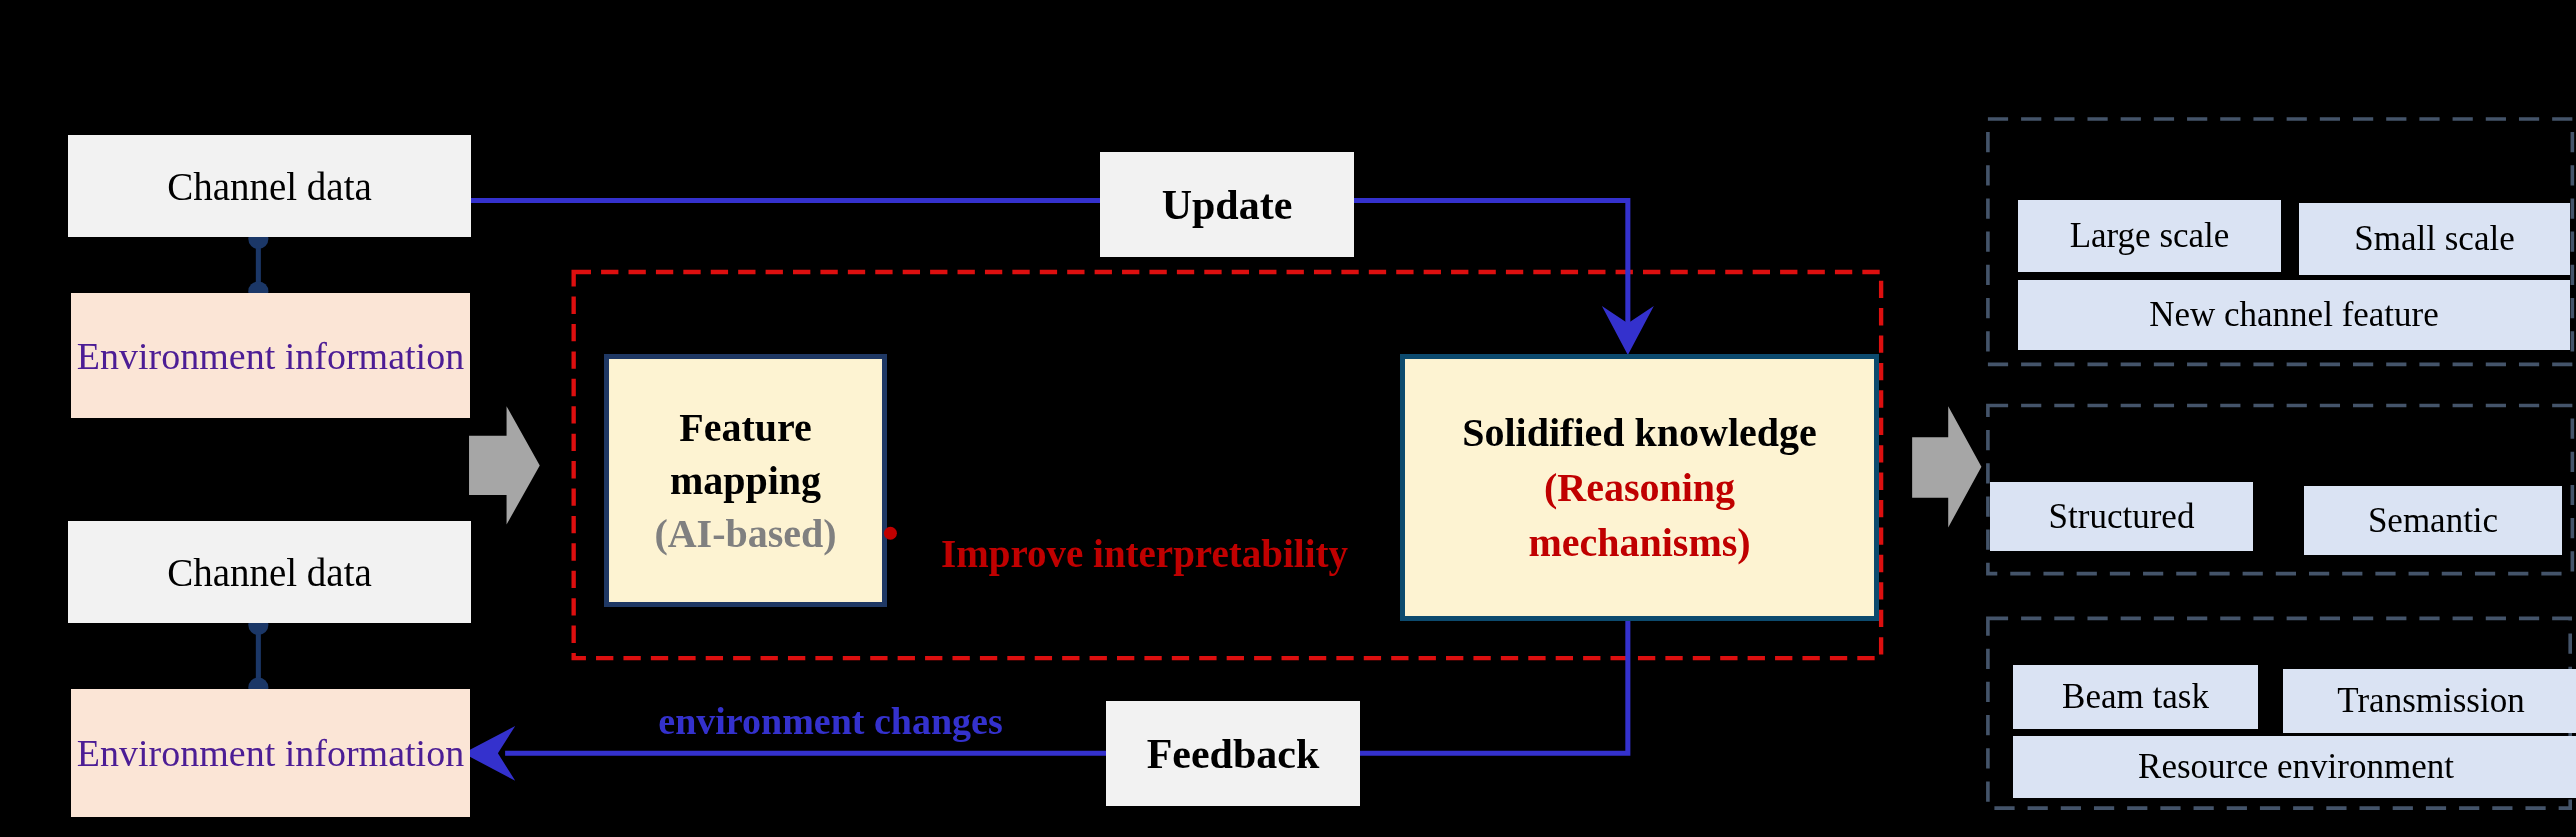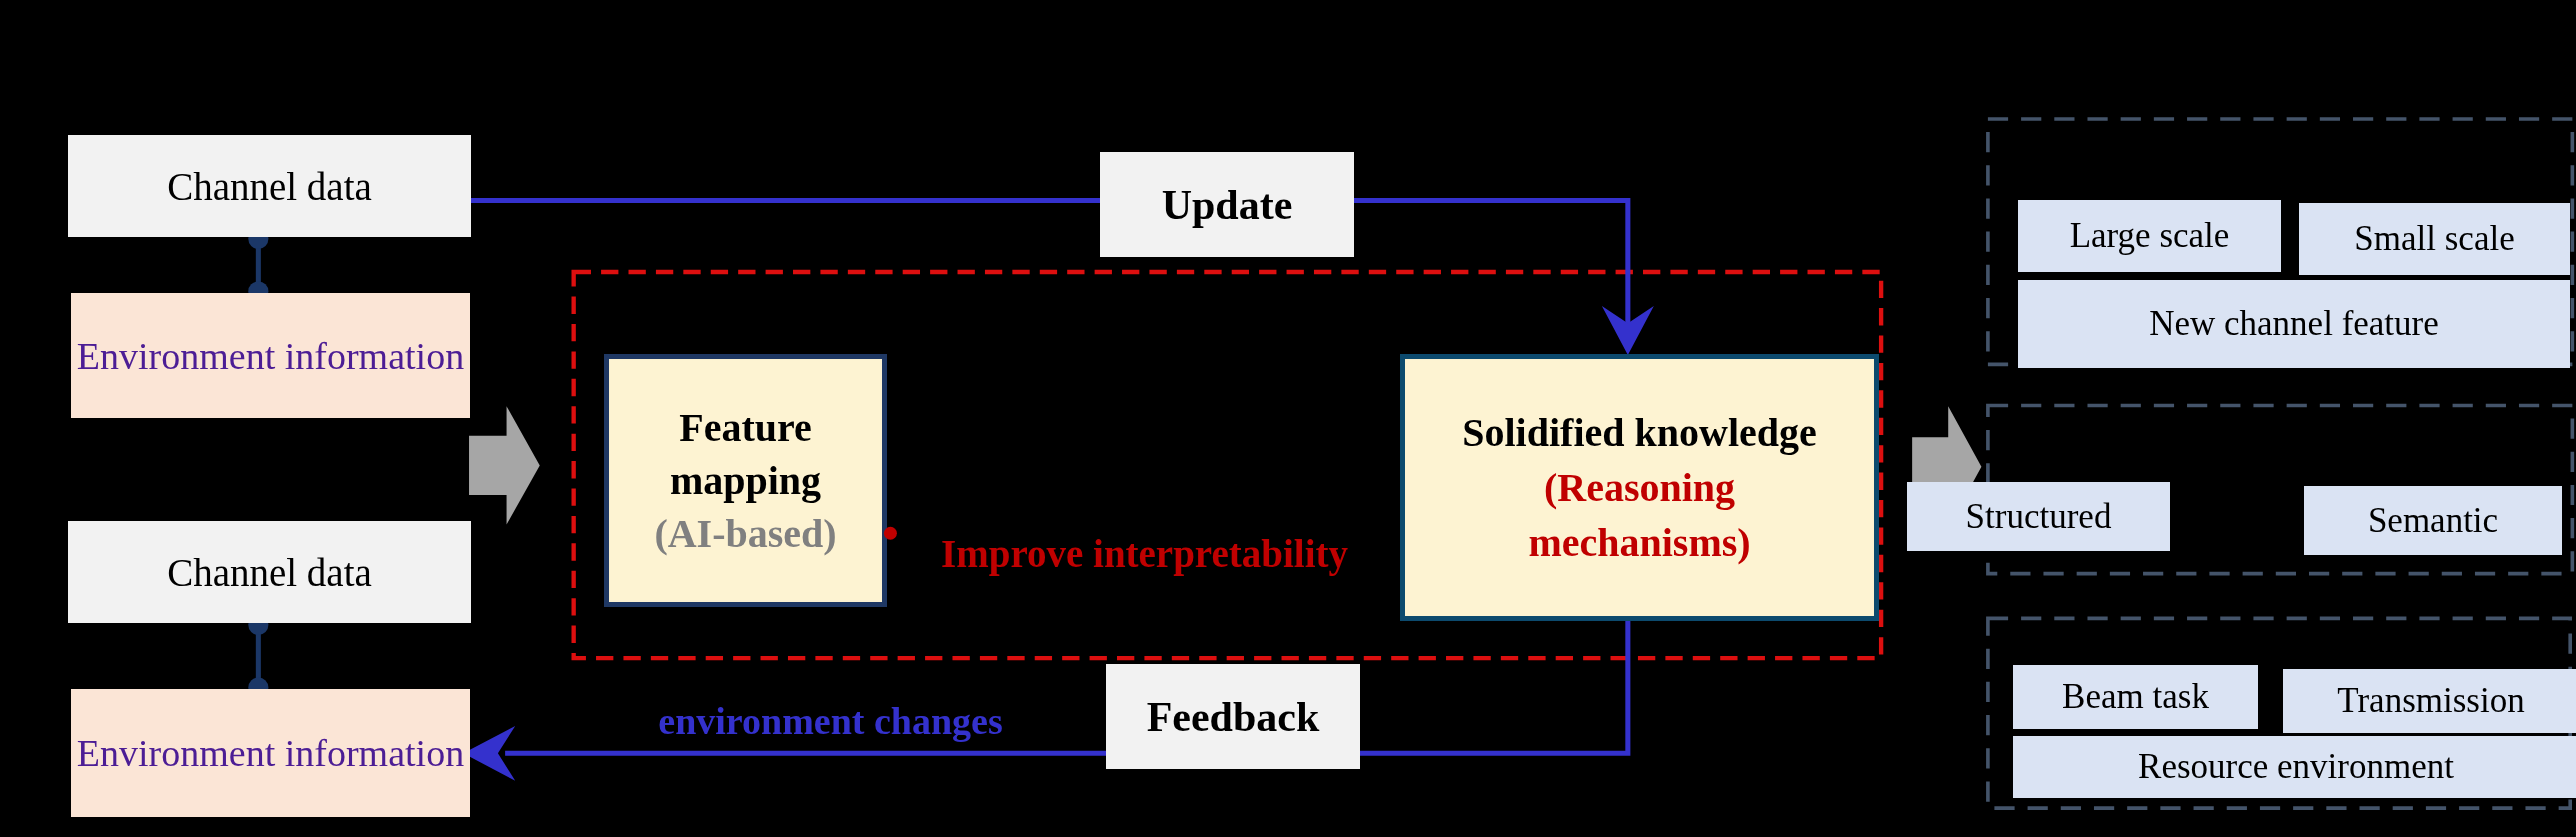--- a/index.html
+++ b/index.html
@@ -15,30 +15,30 @@
   #box-channel-bottom{left:56px; top:521px; width:403px;height:102px;font-size:39px;}
   #box-env-bottom    {left:59px; top:689px; width:399px;height:128px;font-size:38px;line-height:46px;}
   
   #feature-box   {left:592px; top:354px; width:283px;height:253px;background:#fdf3d2;
                   border:5px solid #1f3864;font-size:40px;line-height:53px;font-weight:bold;}
   #solidified-box{left:1388px;top:354px; width:479px;height:267px;background:#fdf3d2;
                   border:5px solid #0c4a6e;font-size:40px;line-height:55px;font-weight:bold;}
   .ai-gray{color:#808080;}
   .darkred{color:#c00000;}
   #update-box  {left:1088px;top:152px;width:254px;height:105px;font-size:42px;font-weight:bold;}
-  #feedback-box{left:1094px;top:664px;width:254px;height:105px;font-size:42px;font-weight:bold;}
+  #feedback-box{left:1094px;top:701px;width:254px;height:105px;font-size:42px;font-weight:bold;}
   #improve-text{left:916px;top:528px;width:433px;height:51px;font-size:39px;font-weight:bold;color:#c00000;}
   #interact-text{left:621px;top:687px;width:419px;font-size:38px;font-weight:bold;
                  color:#3431cd;line-height:68px;text-align:center;}
   
   .bluebox{background:#dae3f3;color:#000;font-size:35px;}
   #out-large    {left:2006px;top:200px;width:263px;height:72px;}
   #out-small    {left:2287px;top:203px;width:271px;height:72px;}
-  #out-newch    {left:2006px;top:280px;width:552px;height:88px;}
-  #out-structured{left:1895px;top:482px;width:263px;height:69px;}
+  #out-newch    {left:2006px;top:280px;width:552px;height:70px;}
+  #out-structured{left:1978px;top:482px;width:263px;height:69px;}
   #out-semantic {left:2292px;top:486px;width:258px;height:69px;}
   #out-beam     {left:2001px;top:665px;width:245px;height:64px;}
   #out-transmission{left:2271px;top:669px;width:296px;height:64px;}
   #out-resource {left:2001px;top:736px;width:566px;height:62px;}
   svg{position:absolute;left:0;top:0;}
 </style>
 </head>
 <body>
 
 <div id="canvas">

